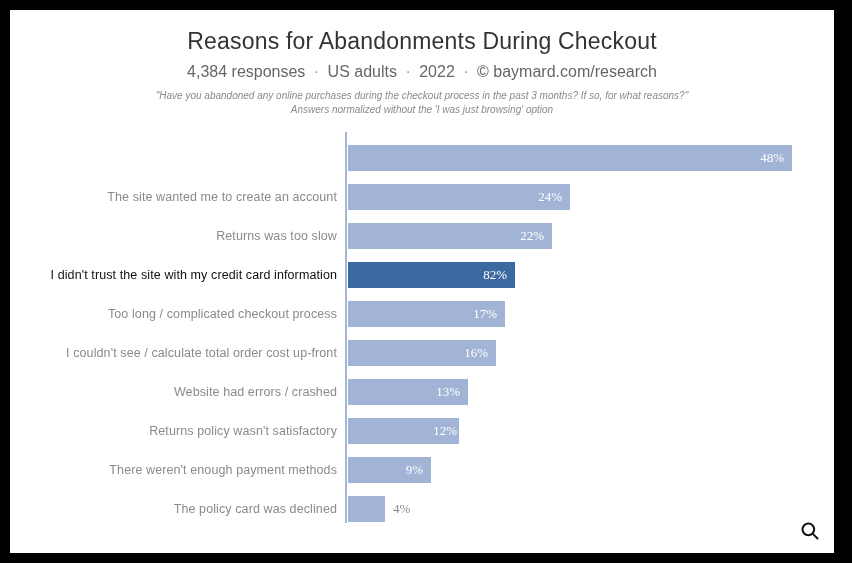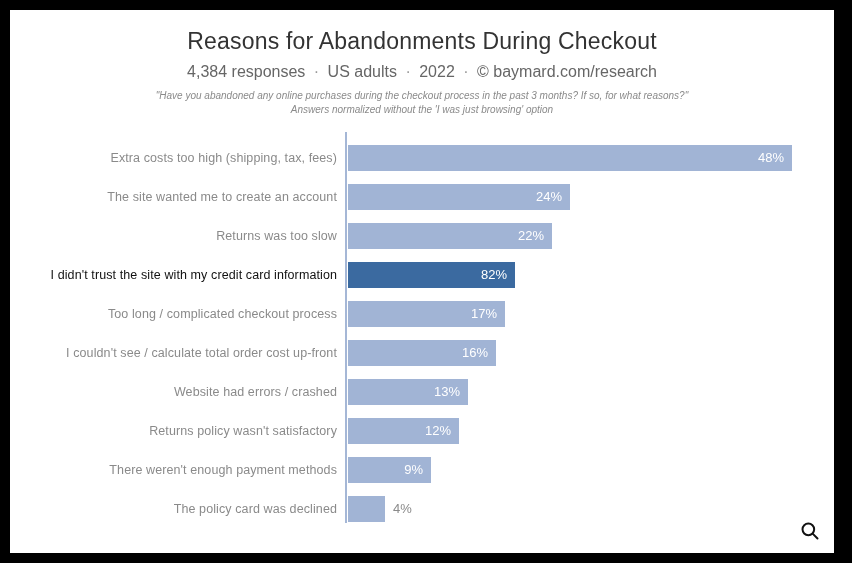--- a/index.html
+++ b/index.html
@@ -110,20 +110,21 @@
     position: absolute;
     top: 0;
     height: 100%;
     display: flex;
     align-items: center;
     font-size: 13px;
     color: #fff;
     padding-right: 8px;
     box-sizing: border-box;
     justify-content: flex-end;
+    font-family: Liberation Serif, serif;
   }
   .value.outside {
     color: #8a8a8a;
     padding-right: 0;
     padding-left: 8px;
     justify-content: flex-start;
   }
   .magnify {
     position: absolute;
     right: 14px;
@@ -153,21 +154,20 @@
     <div class="question">
       <div>"Have you abandoned any online purchases during the checkout process in the past 3 months? If so, for what reasons?"</div>
       <div>Answers normalized without the 'I was just browsing' option</div>
     </div>
   </div>
 
   <div class="chart">
     <div class="axis-line"></div>
     <div class="rows" id="rows">
         <div class="row">
-          <div class="row-label">Extra costs too high (shipping, tax, fees)</div>
           <div class="bar-area">
             <div class="bar" style="width: 444px;"></div>
             <div class="value" style="left: 0px; width: 444px;">48%</div>
           </div>
         </div>
         <div class="row">
           <div class="row-label">The site wanted me to create an account</div>
           <div class="bar-area">
             <div class="bar" style="width: 222px;"></div>
             <div class="value" style="left: 0px; width: 222px;">24%</div>
@@ -205,21 +205,21 @@
           <div class="row-label">Website had errors / crashed</div>
           <div class="bar-area">
             <div class="bar" style="width: 120px;"></div>
             <div class="value" style="left: 0px; width: 120px;">13%</div>
           </div>
         </div>
         <div class="row">
           <div class="row-label">Returns policy wasn't satisfactory</div>
           <div class="bar-area">
             <div class="bar" style="width: 111px;"></div>
-            <div class="value" style="left: 0px; width: 111px; text-align: right;">12%</div>
+            <div class="value" style="left: 6px; width: 111px; text-align: right;">12%</div>
           </div>
         </div>
         <div class="row">
           <div class="row-label">There weren't enough payment methods</div>
           <div class="bar-area">
             <div class="bar" style="width: 83px;"></div>
             <div class="value" style="left: 0px; width: 83px;">9%</div>
           </div>
         </div>
         <div class="row">

